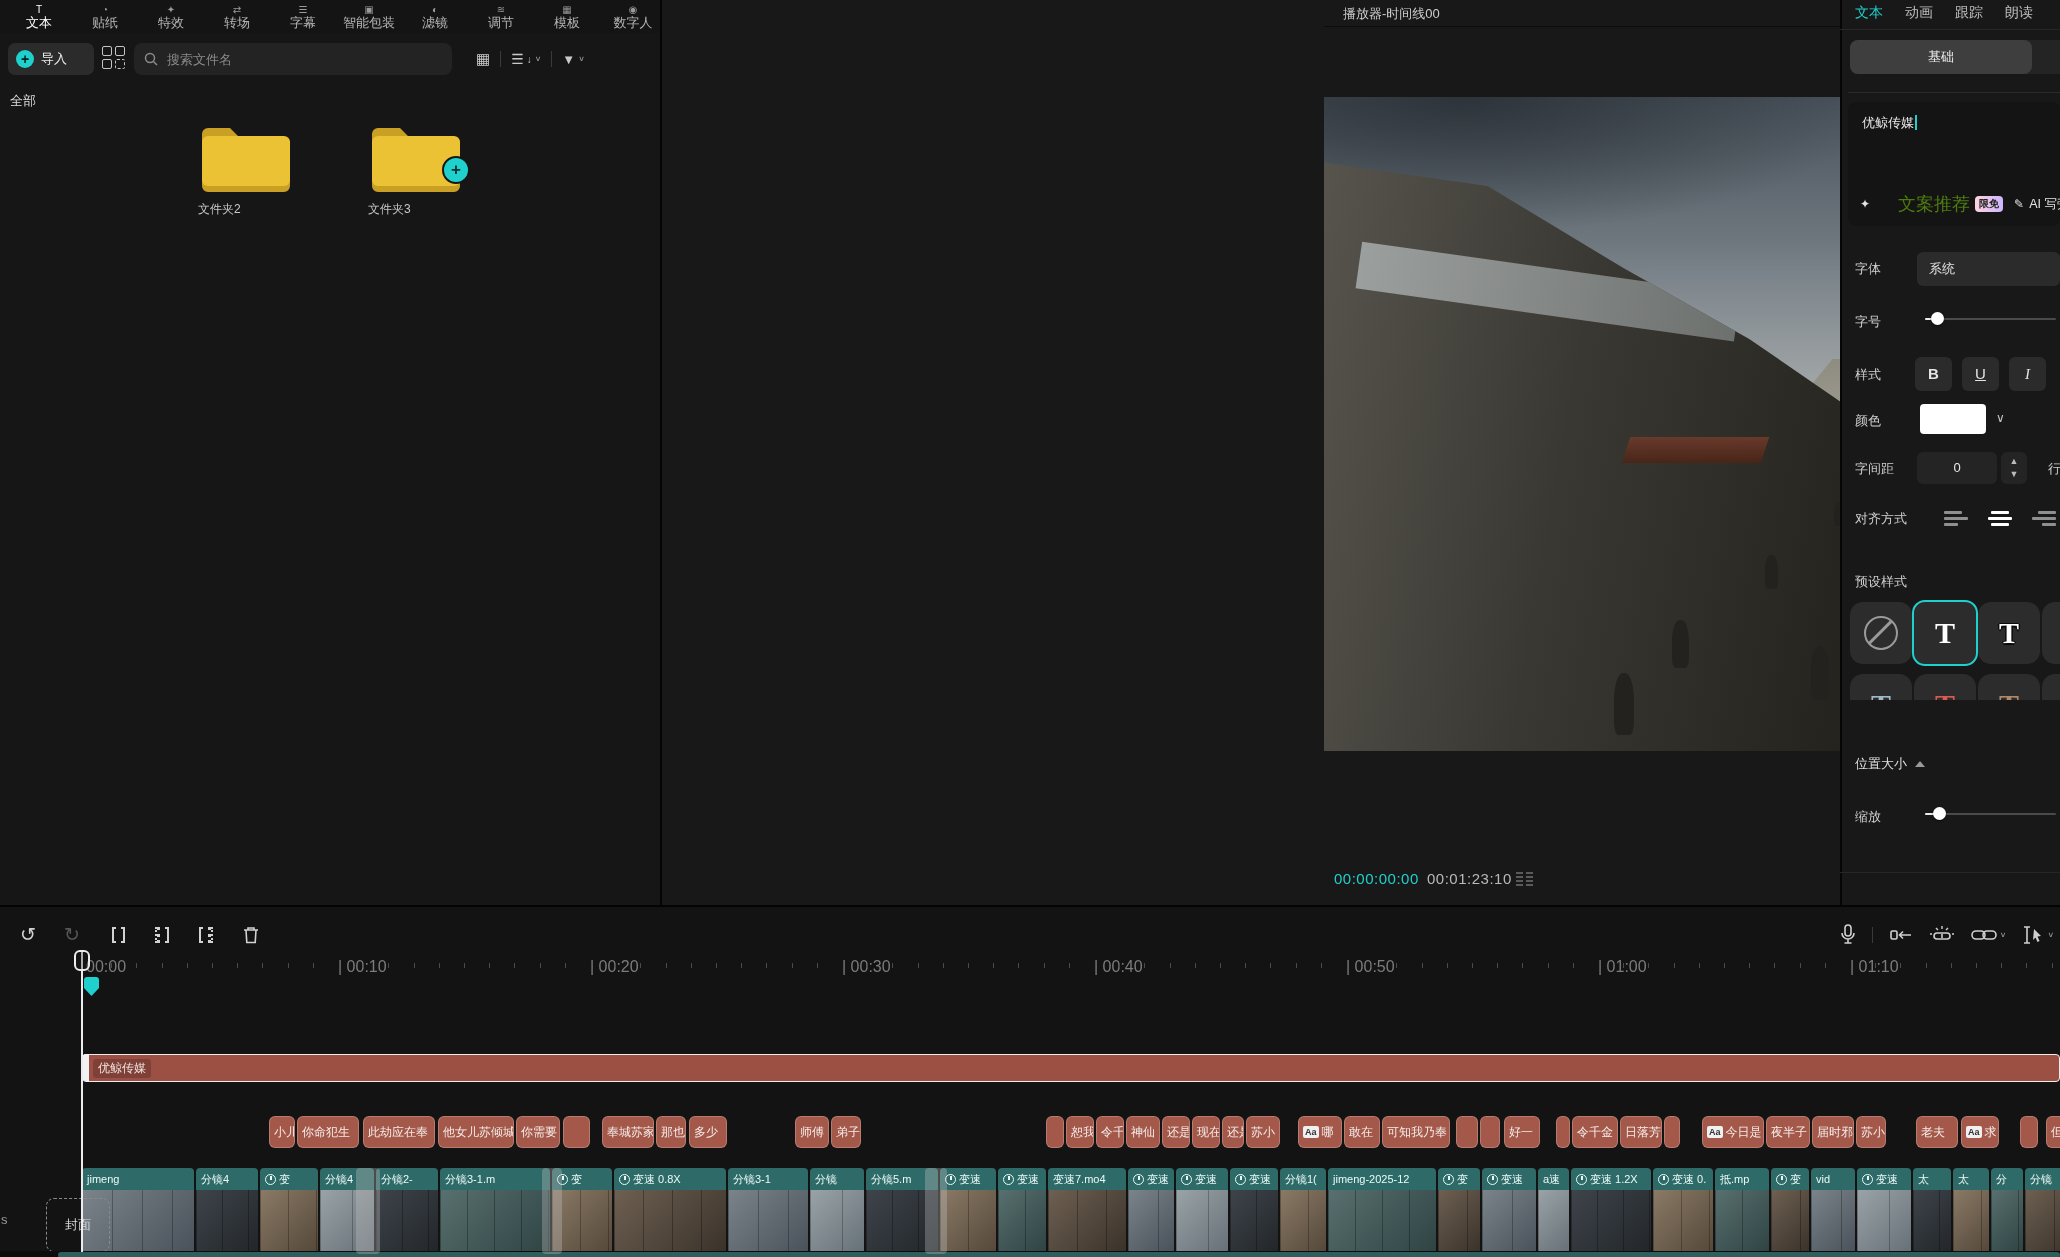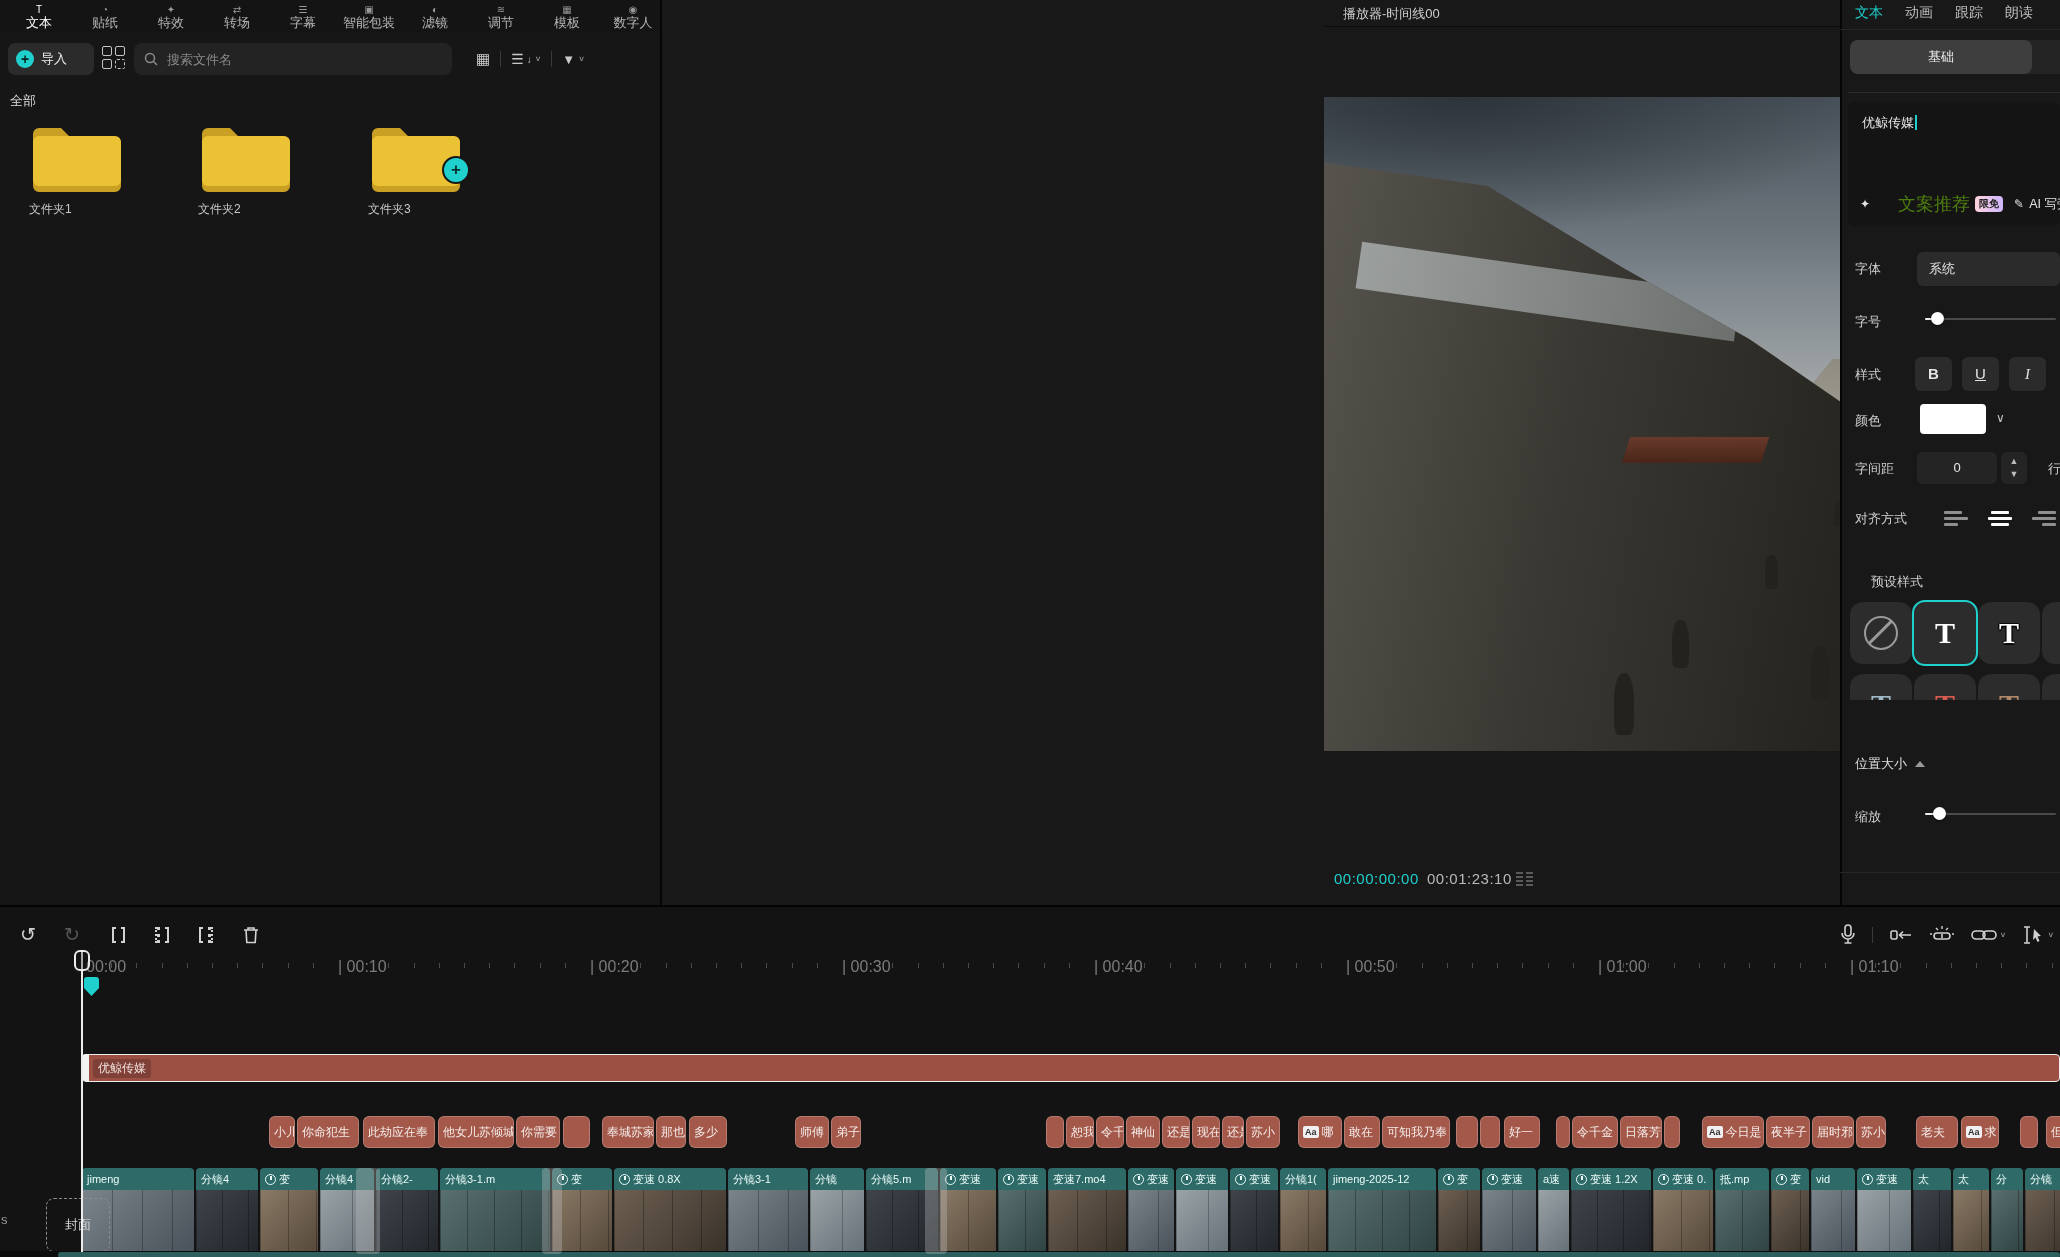--- a/index.html
+++ b/index.html
@@ -274,29 +274,20 @@
     </div>
     <div id="view-tools" class="abs">
       <span class="tool-ico" style="font-size:15px;">▦</span>
       <span class="vsep"></span>
       <span class="tool-ico" style="font-size:14px;">☰<span style="font-size:10px;">↓</span><span class="chev">∨</span></span>
       <span class="vsep"></span>
       <span class="tool-ico" style="font-size:13px;">▼<span class="chev">∨</span></span>
     </div>
     <div id="all-label" class="abs">全部</div>
     <div id="folders" class="abs">
-        <div class="folder-card" style="left: 29px;">
-          <div class="folder-glyph">
-            <svg width="96" height="72" viewBox="0 0 96 72">
-              <path d="M4 14 a6 6 0 0 1 6 -6 h22 l9 9 h45 a6 6 0 0 1 6 6 v43 a6 6 0 0 1 -6 6 H10 a6 6 0 0 1 -6 -6 Z" fill="#c99f24"></path>
-              <path d="M4 22 a6 6 0 0 1 6 -6 h76 a6 6 0 0 1 6 6 v38 a6 6 0 0 1 -6 6 H10 a6 6 0 0 1 -6 -6 Z" fill="#ecc235"></path>
-            </svg>
-          </div>
-          <div class="folder-name">文件夹1</div>
-        </div>
         <div class="folder-card" style="left: 198px;">
           <div class="folder-glyph">
             <svg width="96" height="72" viewBox="0 0 96 72">
               <path d="M4 14 a6 6 0 0 1 6 -6 h22 l9 9 h45 a6 6 0 0 1 6 6 v43 a6 6 0 0 1 -6 6 H10 a6 6 0 0 1 -6 -6 Z" fill="#c99f24"></path>
               <path d="M4 22 a6 6 0 0 1 6 -6 h76 a6 6 0 0 1 6 6 v38 a6 6 0 0 1 -6 6 H10 a6 6 0 0 1 -6 -6 Z" fill="#ecc235"></path>
             </svg>
           </div>
           <div class="folder-name">文件夹2</div>
         </div>
         <div class="folder-card" style="left: 368px;">
@@ -409,21 +400,21 @@
       <i></i>
       <i></i>
       <i></i>
     </div>
   <div class="align-btn al-r abs" style="left:2026px;">
       <i></i>
       <i></i>
       <i></i>
     </div>
 
-  <span class="insp-row-label" style="top:573px;margin-left:16px;">预设样式</span>
+  <span class="insp-row-label" style="top:573px;">预设样式</span>
   <div id="presets" class="abs">
       <div class="preset-tile" style="left: 2px; top: 2px;">
         <span class="none-circle"></span>
       </div>
       <div class="preset-tile selected" style="left: 66px; top: 2px;">
         <span class="preset-T" style="color: rgb(255, 255, 255);">T</span>
       </div>
       <div class="preset-tile" style="left: 130px; top: 2px;">
         <span class="preset-T" style="color: rgb(255, 255, 255); text-shadow: rgb(10, 10, 10) -1.5px 0px, rgb(10, 10, 10) 1.5px 0px, rgb(10, 10, 10) 0px -1.5px, rgb(10, 10, 10) 0px 1.5px;">T</span>
       </div>

